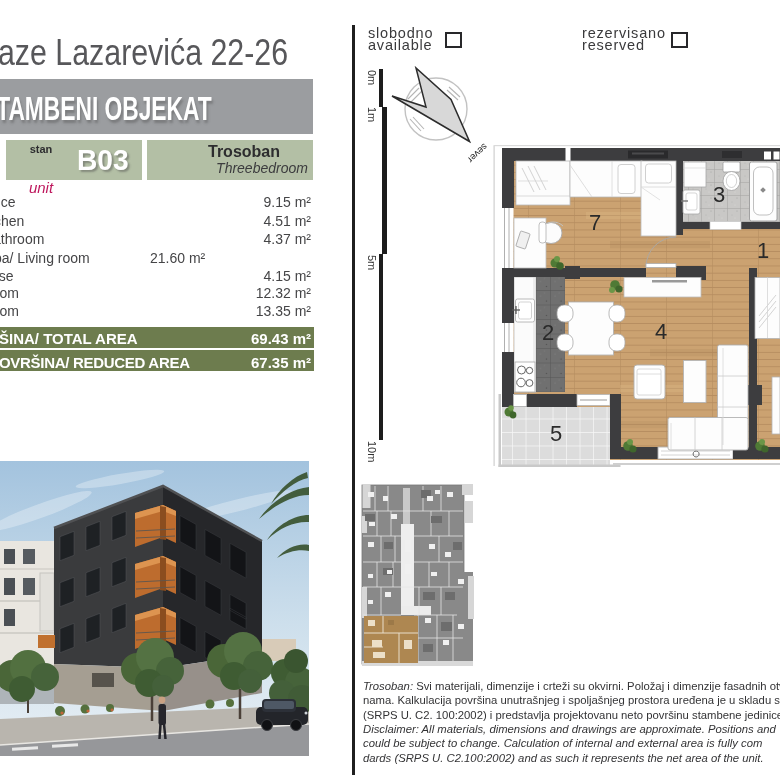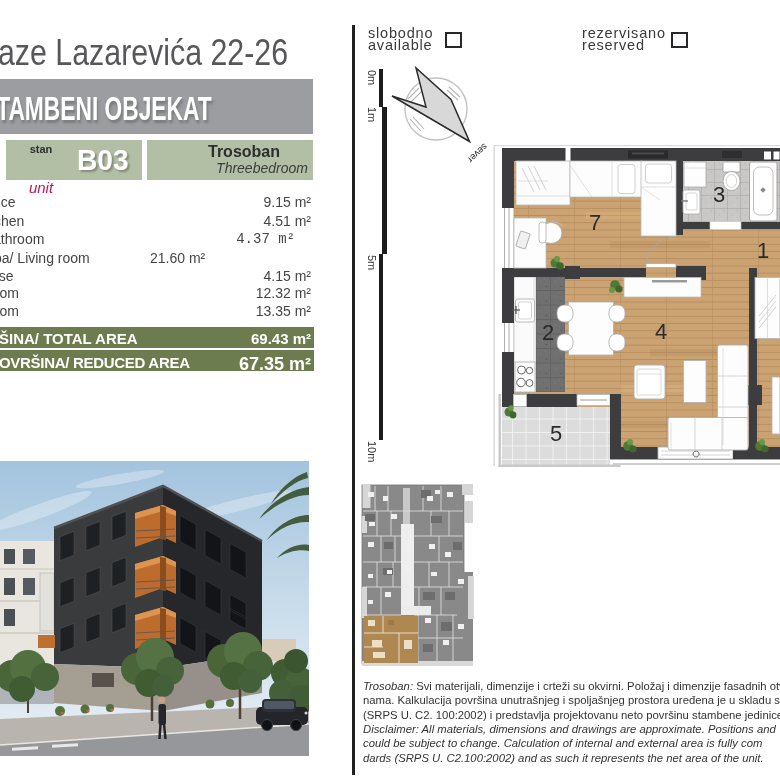--- a/index.html
+++ b/index.html
@@ -36,21 +36,21 @@
   <div class="abs" style="left:-7px;top:194px;white-space:nowrap;">nce</div>
 
   <div class="abs" style="left:150px;top:194px;width:161px;text-align:right;">9.15 m²</div>
 
   <div class="abs" style="left:-6px;top:212.5px;white-space:nowrap;">chen</div>
 
   <div class="abs" style="left:150px;top:212.5px;width:161px;text-align:right;">4.51 m²</div>
 
   <div class="abs" style="left:-7px;top:231px;white-space:nowrap;">athroom</div>
 
-  <div class="abs" style="left:134px;top:231px;width:161px;text-align:right;font-family:Liberation Mono, monospace;">4.37 m²</div>
+  <div class="abs" style="left:150px;top:231px;width:161px;text-align:right;">4.37 m²</div>
 
   <div class="abs" style="left:-6px;top:249.5px;white-space:nowrap;">ba/ Living room</div>
 
   <div class="abs" style="left:150px;top:249.5px;width:161px;text-align:left;">21.60 m²</div>
 
   <div class="abs" style="left:-9px;top:267.5px;white-space:nowrap;">ase</div>
 
   <div class="abs" style="left:150px;top:267.5px;width:161px;text-align:right;">4.15 m²</div>
 
   <div class="abs" style="left:-13px;top:284.5px;white-space:nowrap;">room</div>
@@ -65,21 +65,21 @@
 <div class="abs" style="left:0;top:327px;width:314px;height:21px;background:#6d7c4e;"></div>
 
 <div class="abs" style="left:-1px;top:330px;font-size:15px;font-weight:bold;color:#fff;white-space:nowrap;">ŠINA/ TOTAL AREA</div>
 
 <div class="abs" style="left:140px;top:330px;width:171px;text-align:right;font-size:15px;font-weight:bold;color:#fff;">69.43 m²</div>
 
 <div class="abs" style="left:0;top:350.3px;width:314px;height:21px;background:#6d7c4e;"></div>
 
 <div class="abs" style="left:-1px;top:353.5px;font-size:15px;font-weight:bold;color:#fff;white-space:nowrap;letter-spacing:-0.3px;">OVRŠINA/ REDUCED AREA</div>
 
-<div class="abs" style="left:140px;top:353.5px;width:171px;text-align:right;font-size:18px;font-weight:bold;color:#fff;">67.35 m²</div>
+<div class="abs" style="left:140px;top:353.5px;width:171px;text-align:right;font-size:15px;font-weight:bold;color:#fff;">67.35 m²</div>
 
 <svg class="abs" style="left:0;top:461px;" width="309" height="295" viewBox="0 0 309 295">
 <defs>
 <linearGradient id="skyg" x1="0" y1="0" x2="0" y2="1">
   <stop offset="0" stop-color="#a3c3de"></stop>
   <stop offset="0.55" stop-color="#cddfec"></stop>
   <stop offset="1" stop-color="#e9f0f5"></stop>
 </linearGradient>
 </defs>
 

